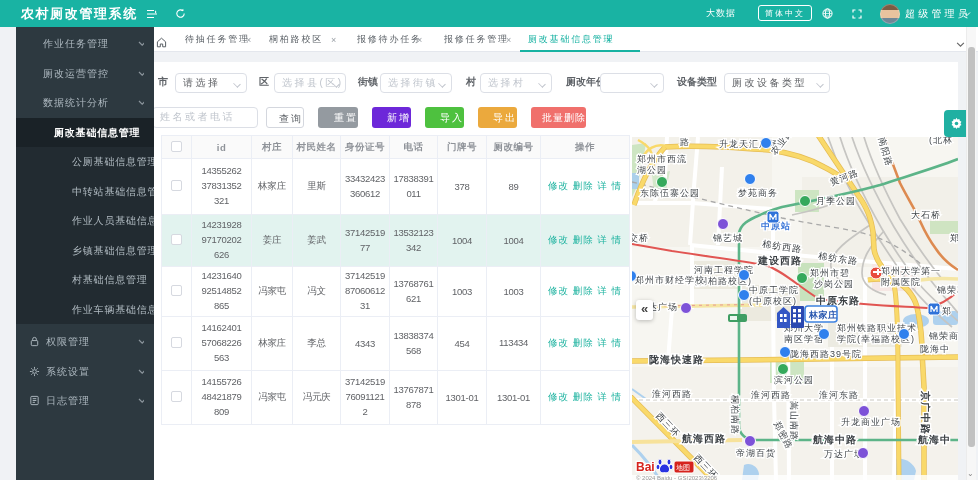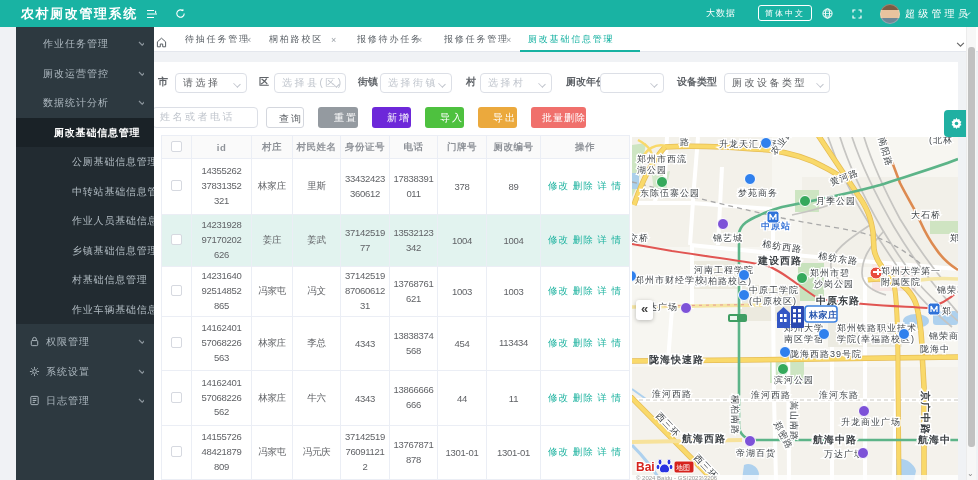--- a/index.html
+++ b/index.html
@@ -235,31 +235,20 @@
       </tr>
 <tr style="height:54px">
         <td><span class="cb"></span></td>
         <td class="num">14162401 57068226 563</td>
         <td>林家庄</td>
         <td>李总</td>
         <td>4343</td>
         <td class="num">13838374 568</td>
         <td>454</td>
         <td class="num">113434</td>
-        <td class="lnk">修改 删除 详 情</td>
-      </tr>
-<tr style="height:55px">
-        <td><span class="cb"></span></td>
-        <td class="num">14162401 57068226 562</td>
-        <td>林家庄</td>
-        <td>牛六</td>
-        <td>4343</td>
-        <td class="num">13866666 666</td>
-        <td>44</td>
-        <td>11</td>
         <td class="lnk">修改 删除 详 情</td>
       </tr>
 <tr style="height:54px">
         <td><span class="cb"></span></td>
         <td class="num">14155726 48421879 809</td>
         <td>冯家屯</td>
         <td>冯元庆</td>
         <td class="num">37142519 76091121 2</td>
         <td class="num">13767871 878</td>
         <td>1301-01</td>

